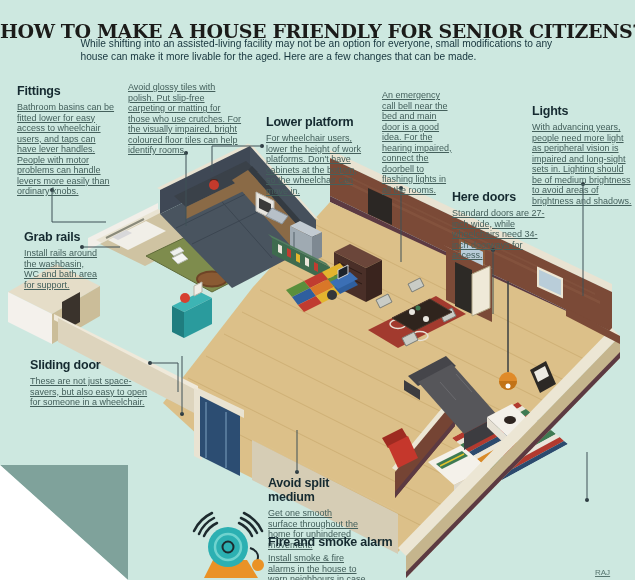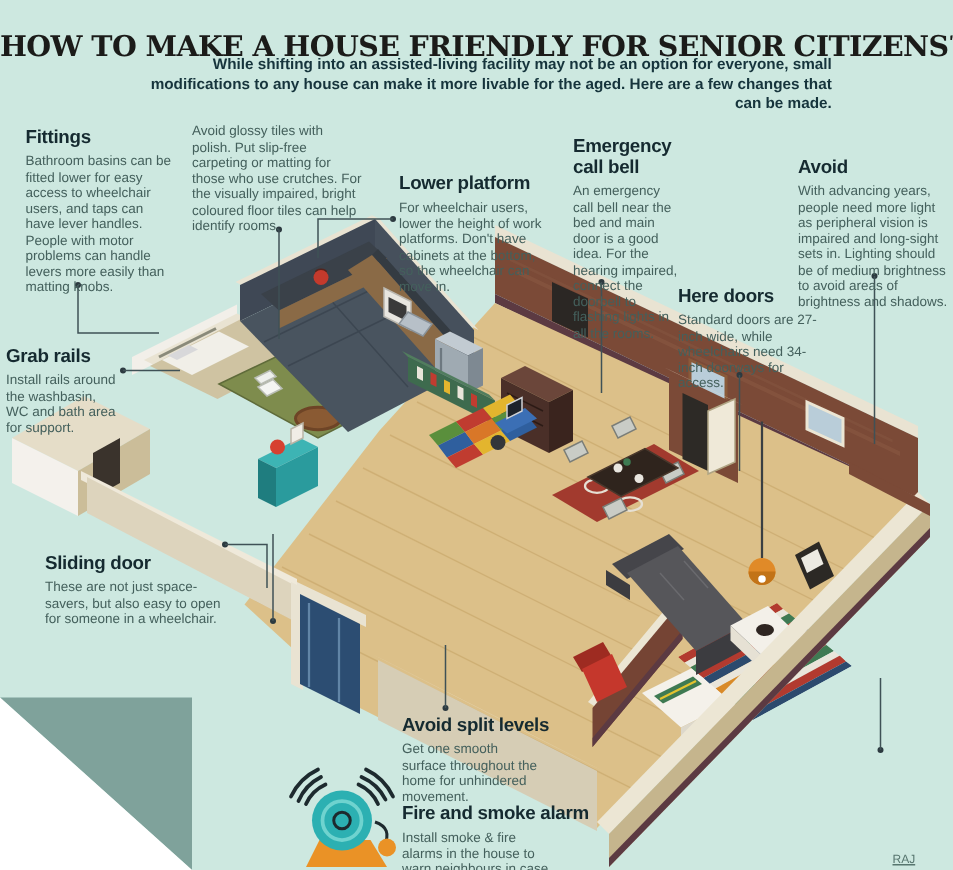--- a/index.html
+++ b/index.html
@@ -10,26 +10,26 @@
   }
   .stage{position:absolute;inset:0;width:635px;height:580px;}
   svg.scene{position:absolute;left:0;top:0;z-index:1;}
   .title{
     position:absolute;top:7px;left:0;width:635px;z-index:6;
     text-align:center;font-family:"DejaVu Serif",serif;font-weight:bold;
     font-size:19px;letter-spacing:-0.4px;color:#1b1b19;white-space:nowrap;
   }
   .subtitle{
     position:absolute;top:37px;left:50%;transform:translateX(-50%);
-    width:474px;z-index:6;text-align:right;
-    font-size:10.2px;font-weight:bold;line-height:13px;color:#16343c;
+    width:474px;z-index:6;text-align:left;
+    font-size:10.2px;font-weight:normal;line-height:13px;color:#16343c;
   }
   .ann{position:absolute;z-index:6;}
   .ann h3{margin:0 0 4px;font-size:12.5px;font-weight:bold;color:#152a30;letter-spacing:-0.2px;}
-  .ann p{margin:0;font-size:9px;line-height:10.5px;color:#44605c;}
+  .ann p{margin:0;font-size:9px;line-height:10.5px;color:#44605c;text-decoration:underline;}
   .credit{position:absolute;left:595px;top:568px;z-index:6;font-size:8px;color:#57766f;text-decoration:underline;}
 </style>
 </head>
 <body>
 
 <div class="stage">
 
 <svg class="scene" width="635" height="580" viewBox="0 0 635 580">
   <defs>
     <clipPath id="floorClip">
@@ -344,60 +344,59 @@
       <path d="M244,513 A38,38 0 0 1 262,531"></path>
     </g>
   </g>
 </svg>
 
 <h1 class="title">HOW TO MAKE A HOUSE FRIENDLY FOR SENIOR CITIZENS?</h1>
 <div class="subtitle">While shifting into an assisted-living facility may not be an option for everyone, small modifications to any house can make it more livable for the aged. Here are a few changes that can be made.</div>
 
 <div class="ann" style="left:17px;top:84px;width:100px">
   <h3>Fittings</h3>
-  <p>Bathroom basins can be fitted lower for easy access to wheelchair users, and taps can have lever handles. People with motor problems can handle levers more easily than matting knobs.</p>
+  <p>Bathroom basins can be fitted lower for easy access to wheelchair users, and taps can have lever handles. People with motor problems can handle levers more easily than ordinary knobs.</p>
 </div>
 
 <div class="ann" style="left:128px;top:82px;width:114px">
   <p>Avoid glossy tiles with polish. Put slip-free carpeting or matting for those who use crutches. For the visually impaired, bright coloured floor tiles can help identify rooms.</p>
 </div>
 
 <div class="ann" style="left:266px;top:115px;width:96px">
   <h3>Lower platform</h3>
   <p>For wheelchair users, lower the height of work platforms. Don't have cabinets at the bottom, so the wheelchair can move in.</p>
 </div>
 
 <div class="ann" style="left:382px;top:90px;width:72px">
-  <h3>Emergency call bell</h3>
   <p>An emergency call bell near the bed and main door is a good idea. For the hearing impaired, connect the doorbell to flashing lights in all the rooms.</p>
 </div>
 
 <div class="ann" style="left:532px;top:104px;width:102px">
-  <h3>Avoid</h3>
+  <h3>Lights</h3>
   <p>With advancing years, people need more light as peripheral vision is impaired and long-sight sets in. Lighting should be of medium brightness to avoid areas of brightness and shadows.</p>
 </div>
 
 <div class="ann" style="left:452px;top:190px;width:98px">
   <h3>Here doors</h3>
   <p>Standard doors are 27-inch wide, while wheelchairs need 34-inch doorways for access.</p>
 </div>
 
-<div class="ann" style="left:4px;top:230px;width:74px">
+<div class="ann" style="left:24px;top:230px;width:74px">
   <h3>Grab rails</h3>
   <p>Install rails around the washbasin, WC and bath area for support.</p>
 </div>
 
-<div class="ann" style="left:30px;top:368px;width:122px">
+<div class="ann" style="left:30px;top:358px;width:122px">
   <h3>Sliding door</h3>
   <p>These are not just space-savers, but also easy to open for someone in a wheelchair.</p>
 </div>
 
 
 <div class="ann" style="left:268px;top:476px;width:110px">
-  <h3>Avoid split levels</h3>
+  <h3>Avoid split medium</h3>
   <p style="max-width:96px">Get one smooth surface throughout the home for unhindered movement.</p>
 </div>
 
 <div class="ann" style="left:268px;top:535px;width:130px">
   <h3>Fire and smoke alarm</h3>
   <p style="max-width:104px">Install smoke &amp; fire alarms in the house to warn neighbours in case of a mishap.</p>
 </div>
 
 
 <div class="credit">RAJ</div>

